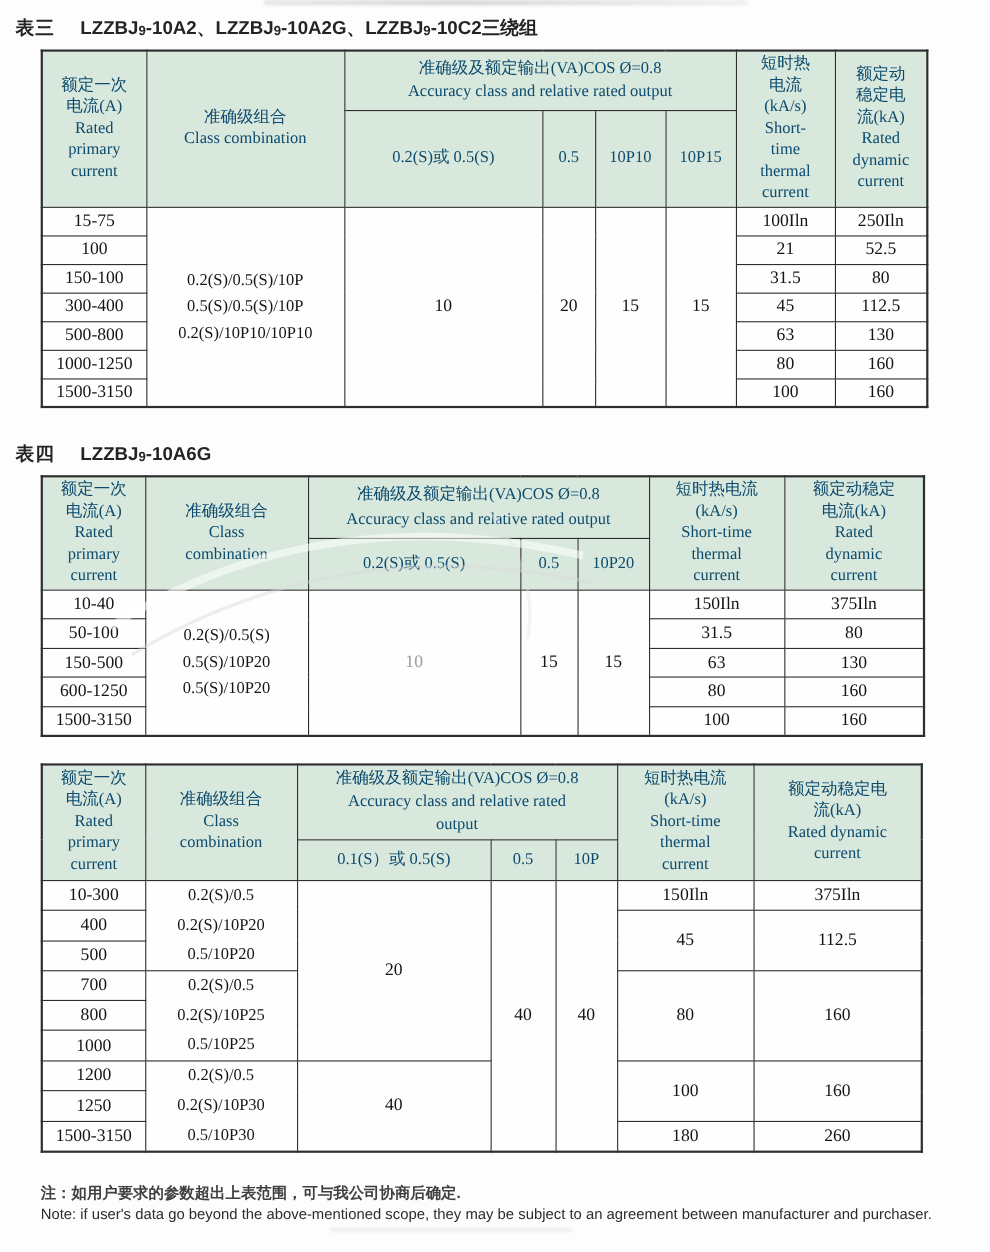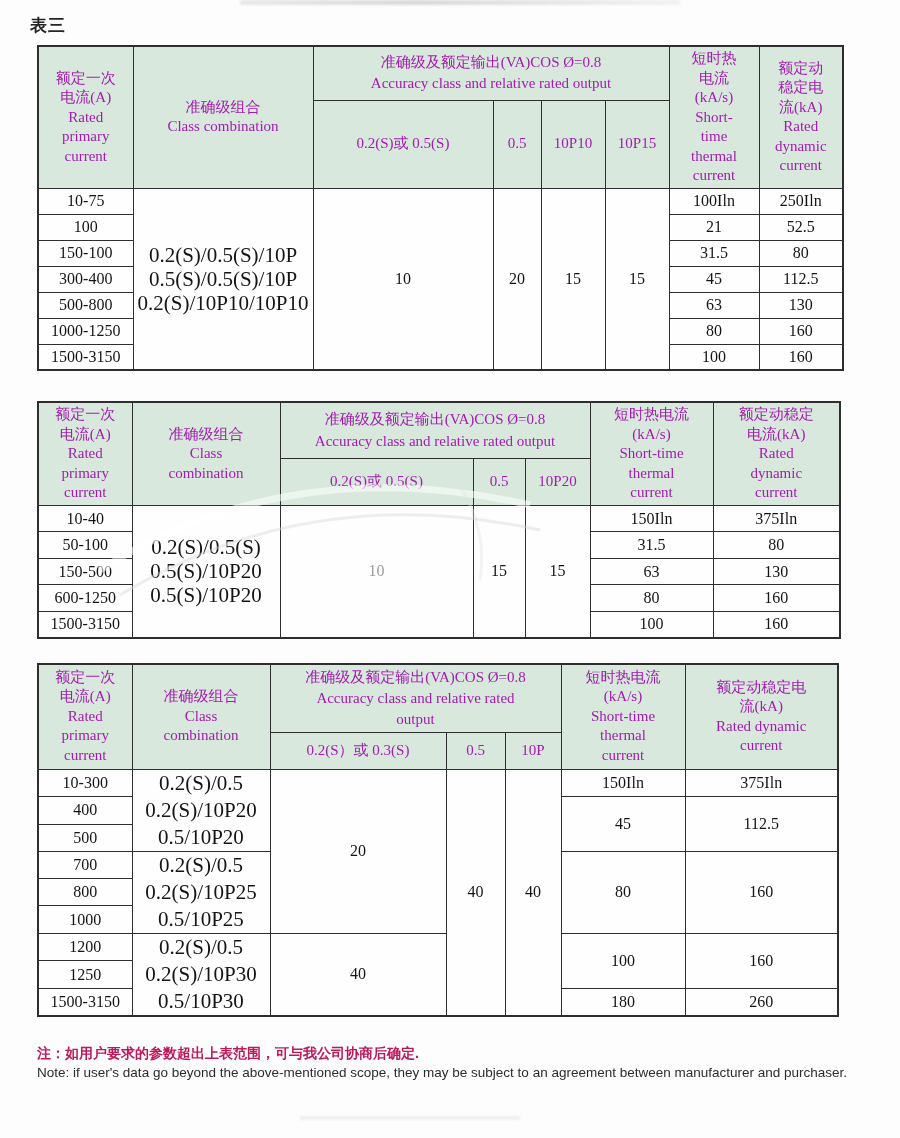--- a/index.html
+++ b/index.html
@@ -14,74 +14,75 @@
     background:linear-gradient(90deg, rgba(60,60,60,0.10), rgba(60,60,60,0.18) 40%, rgba(60,60,60,0.06));
     filter:blur(1px);
   }
   .bottom-artifact {
     position:absolute; bottom:18px; left:300px; width:220px; height:4px;
     background:rgba(120,120,120,0.10); filter:blur(1px);
   }
   .watermark { position:absolute; left:60px; top:420px; pointer-events:none; }
   .tbl-title {
     font-family:"Liberation Sans","DejaVu Sans",sans-serif; font-weight:bold;
-    font-size:17px; color:#242424; margin:0 0 8px 30px;
+    font-size:17px; color:#242424; margin:0 0 8px 14px;
     display:flex; align-items:baseline;
   }
   .tbl-title .tag { margin-right:23px; letter-spacing:1px; }
   .sub9 { font-size:12px; position:relative; top:1px; }
   .sec-t4 { margin-top:30px; }
   .sec-t5 { margin-top:24px; }
   table {
     border-collapse:collapse; table-layout:fixed; margin-left:37px;
     border:2px solid #2e2e2e; background:#fefefe;
   }
   th, td {
     border:1px solid #2e2e2e; text-align:center; vertical-align:middle;
     white-space:pre-line; overflow:hidden;
   }
   th {
     background:#d8e8dc; font-weight:normal; font-size:15px; line-height:1.3;
-    padding:2px 3px; color:#a21caf;
+    padding:2px 3px; color:#0c4a6e;
   }
   td { font-size:16px; line-height:1.2; padding:0 2px; color:#141414; }
-  .combo { line-height:24px; font-size:21px; }
+  .combo { line-height:24px; font-size:15px; }
   .t5 .combo { line-height:27px; }
   .gh2 { line-height:1.45; }
   .gh3 { line-height:21px; }
   .muted { color:#9c9c9c; }
   .t3 thead tr.r-group { height:52px; }
   .t3 thead tr.r-sub   { height:84px; }
   .t3 tbody tr { height:26px; }
   .t4 thead tr.r-group { height:56px; }
   .t4 thead tr.r-sub   { height:46px; }
   .t4 tbody tr { height:26.5px; }
   .t5 thead tr.r-group { height:68px; }
   .t5 thead tr.r-sub   { height:37px; }
   .t5 tbody tr { height:27px;margin-top:44px; }
   .note { margin:28px 0 0 37px; font-family:"Liberation Sans","DejaVu Sans",sans-serif; }
-  .note-cn { font-weight:bold; font-size:14px; color:#be185d; }
+  .note-cn { font-weight:bold; font-size:14px; color:#404040; }
   .note-en { font-size:13.5px; color:#2c2c2c; margin-top:2px; }
 </style>
 </head>
 <body>
 
 <div class="page">
 
   <div class="top-artifact"></div>
 
   <svg class="watermark" width="640" height="230" viewBox="0 0 640 230">
     <path d="M40 150 Q 230 30 470 85" fill="none" stroke="#ffffff" stroke-width="7" opacity="0.55"></path>
     <path d="M60 175 Q 250 60 480 110" fill="none" stroke="#d9d9d9" stroke-width="3" opacity="0.45"></path>
     <path d="M380 40 Q 430 95 420 160" fill="none" stroke="#e3e3e3" stroke-width="3" opacity="0.4"></path>
   </svg>
 
   <section class="sec-t3">
     <div class="tbl-title">
       <span class="tag">表三</span>
+      <span class="model"><span>LZZBJ</span><span class="sub9">9</span><span>-10A2、LZZBJ</span><span class="sub9">9</span><span>-10A2G、LZZBJ</span><span class="sub9">9</span><span>-10C2三绕组</span></span>
     </div>
     <table class="t3">
       <colgroup>
         <col style="width:95px">
           <col style="width:180px">
           <col style="width:180px">
         <col style="width:48px">
           <col style="width:64px">
           <col style="width:64px">
         <col style="width:90px">
@@ -114,21 +115,21 @@
         </tr>
         <tr class="r-sub">
           <th>0.2(S)或 0.5(S)</th>
           <th>0.5</th>
           <th>10P10</th>
           <th>10P15</th>
         </tr>
       </thead>
       <tbody>
         <tr>
-          <td>10-75</td>
+          <td>15-75</td>
           <td rowspan="7" class="combo">0.2(S)/0.5(S)/10P
 0.5(S)/0.5(S)/10P
 0.2(S)/10P10/10P10</td>
           <td rowspan="7">10</td>
           <td rowspan="7">20</td>
           <td rowspan="7">15</td>
           <td rowspan="7">15</td>
           <td>100Iln</td>
           <td>250Iln</td>
         </tr>
@@ -160,20 +161,24 @@
         <tr>
             <td>1500-3150</td>
             <td>100</td>
             <td>160</td>
           </tr>
       </tbody>
     </table>
   </section>
 
   <section class="sec-t4">
+    <div class="tbl-title">
+      <span class="tag">表四</span>
+      <span class="model"><span>LZZBJ</span><span class="sub9">9</span><span>-10A6G</span></span>
+    </div>
     <table class="t4">
       <colgroup>
         <col style="width:94px">
           <col style="width:148px">
           <col style="width:193px">
         <col style="width:52px">
           <col style="width:65px">
         <col style="width:123px">
           <col style="width:127px">
       </colgroup>
@@ -270,21 +275,21 @@
 (kA/s)
 Short-time
 thermal
 current</th>
           <th rowspan="2">额定动稳定电
 流(kA)
 Rated dynamic
 current</th>
         </tr>
         <tr class="r-sub">
-          <th>0.2(S）或 0.3(S)</th>
+          <th>0.1(S）或 0.5(S)</th>
           <th>0.5</th>
           <th>10P</th>
         </tr>
       </thead>
       <tbody>
         <tr>
           <td>10-300</td>
           <td rowspan="3" class="combo">0.2(S)/0.5
 0.2(S)/10P20
 0.5/10P20</td>

